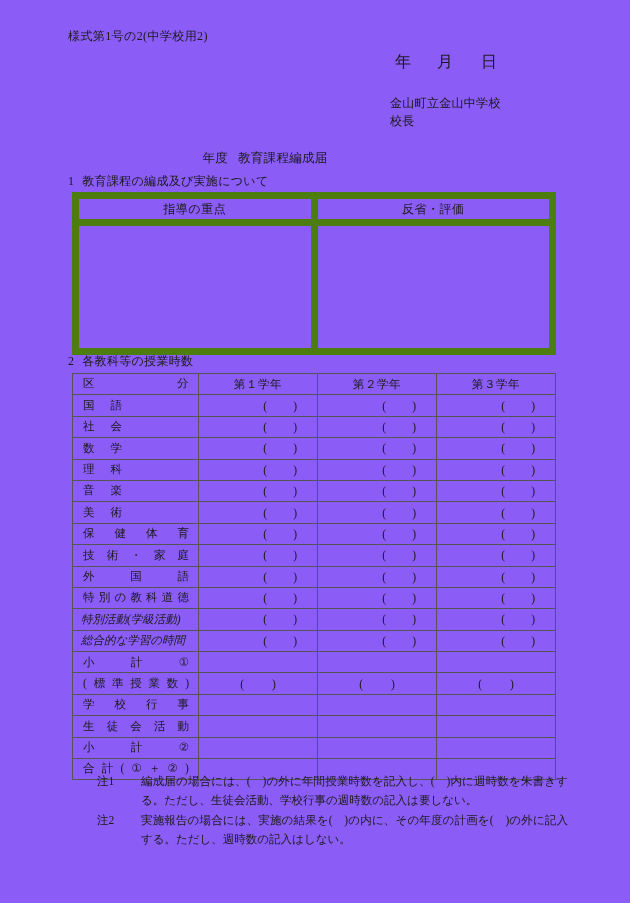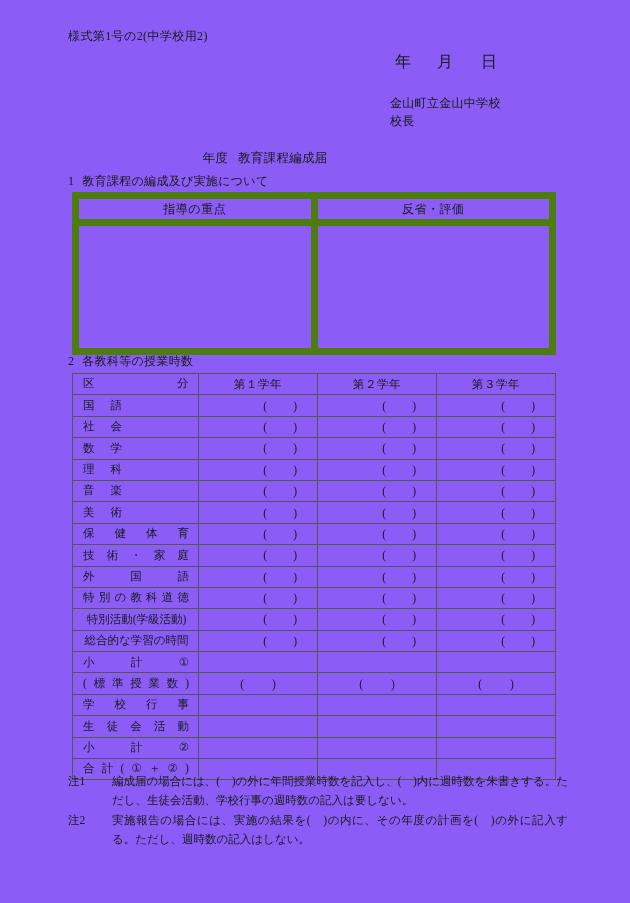--- a/index.html
+++ b/index.html
@@ -149,22 +149,22 @@
     line-height: 1;
   }
   .lbl.tight {
     justify-content: flex-start;
     padding-left: 10px;
   }
   .lbl.tight > span { margin-right: 16px; }
   .lbl.plain {
     display: block;
     padding: 0 6px 0 8px;
-    text-align: center;
     letter-spacing: 0px;
+    font-style: italic;
   }
 
   
   .paren-r {
     display: block;
     text-align: right;
     padding-right: 20px;
     font-size: 11.5px;
   }
   .paren-r .open { margin-right: 26px; }
@@ -187,20 +187,21 @@
     position: absolute;
     left: 68px;
     top: 772px;
     width: 500px;
     font-size: 11.5px;
     line-height: 1.62;
   }
   .note-row {
     display: flex;
     margin-bottom: 2px;
+    margin-left: 29px;
   }
   .note-tag {
     width: 44px;
     flex: 0 0 44px;
     white-space: nowrap;
   }
   .note-body {
     flex: 1;
     text-align: justify;
   }

